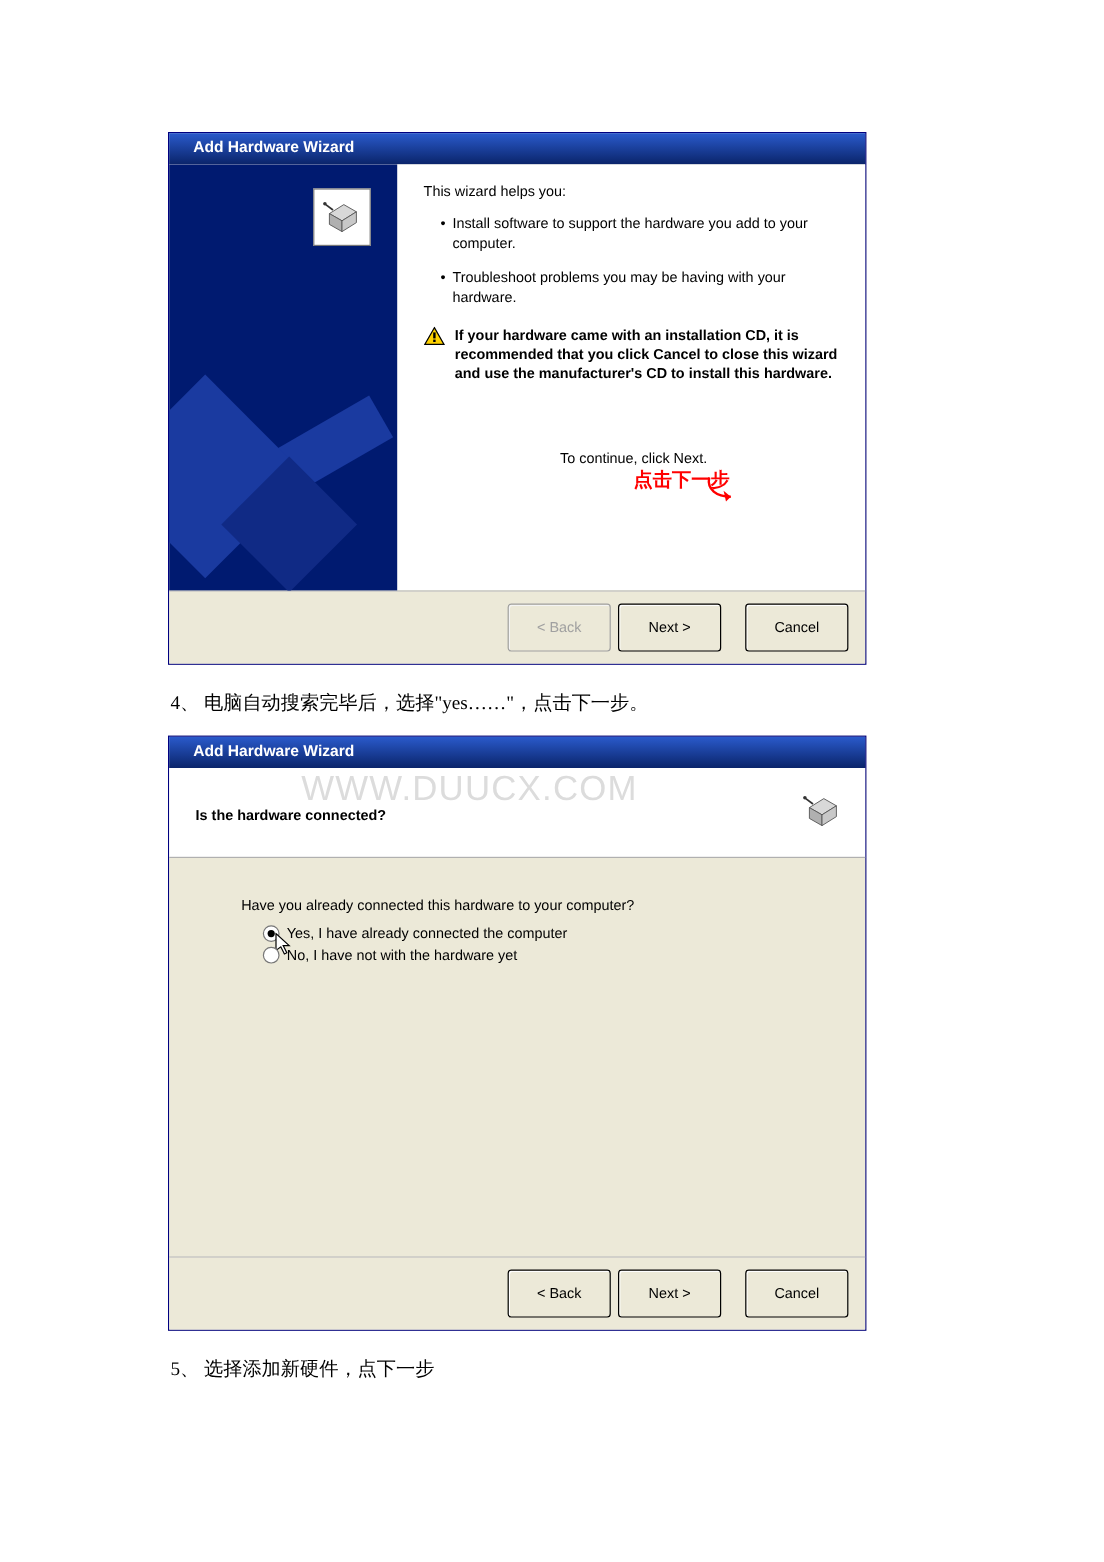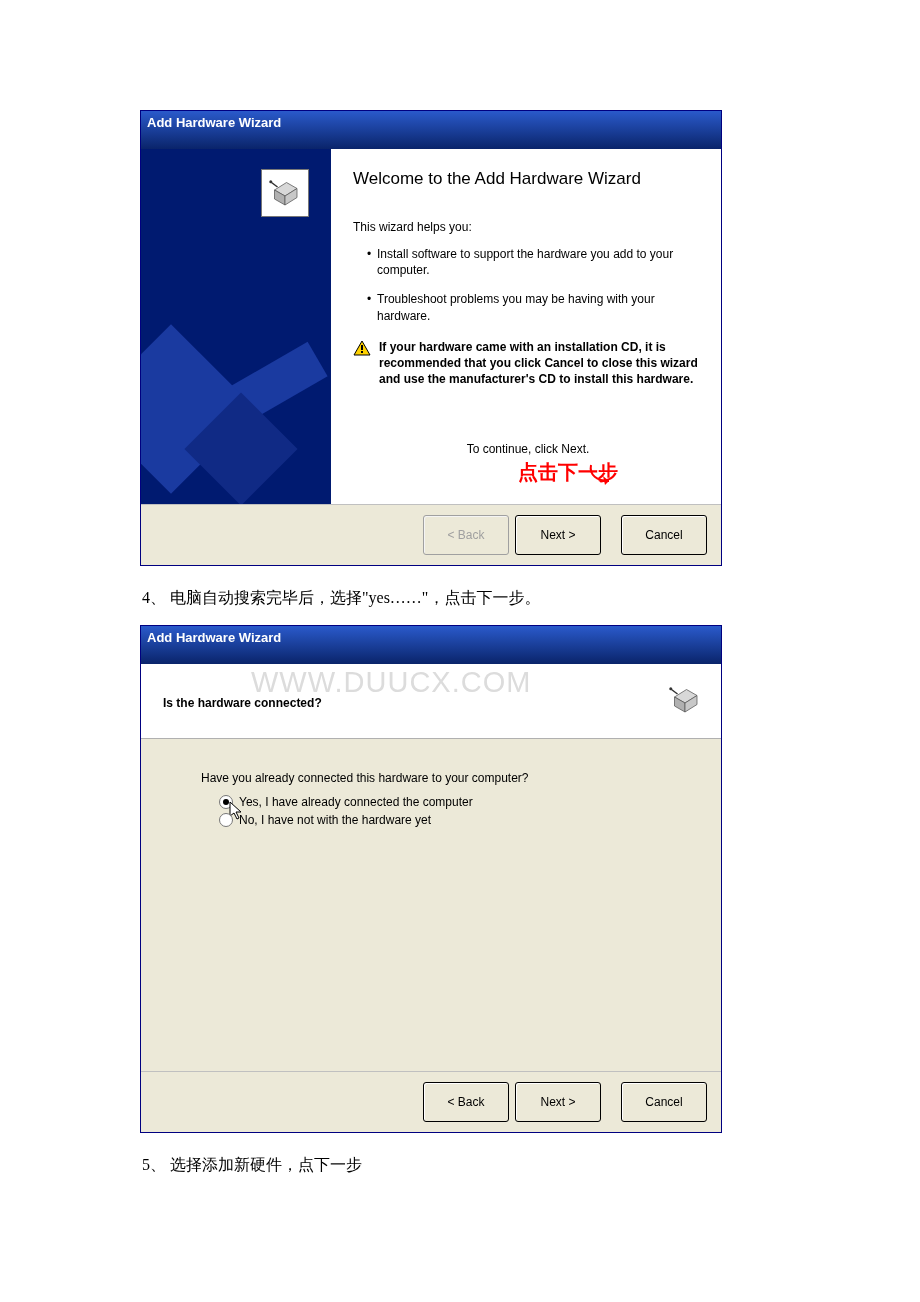--- a/index.html
+++ b/index.html
@@ -19,23 +19,23 @@
     background: #ece9d8;
     width: 580px;
     margin-bottom: 22px;
     box-shadow: 0 0 0 1px #f4f4f4 inset;
   }
   .titlebar {
     background: linear-gradient(to bottom, #2a5acb, #0a246a);
     color: #ffffff;
     font-weight: bold;
     font-size: 13px;
-    height: 38px;
+    height: 26px;
     line-height: 23px;
-    padding: 0 6px;
+    padding: 0 20px;
   }
   
   .welcome-body {
     display: flex;
     background: #ffffff;
   }
   .sidebar-img {
     width: 190px;
     height: 355px;
     background: #001a70;
@@ -100,21 +100,21 @@
     margin-top: 54px;
     display: flex;
     align-items: center;
     position: relative;
     flex-direction: column;
   }
   .continue-text { }
   .annotation-cn {
     color: #ff0000;
     font-family: SimSun, "宋体", serif;
-    font-size: 20px;
+    font-size: 16px;
     font-weight: bold;
     margin-left: 80px;
   }
   .arrow-cn {
     position: absolute;
     left: 228px;
     top: 22px;
   }
   
   .button-bar {
@@ -245,21 +245,20 @@
           <svg class="hw-icon-svg" viewBox="0 0 48 48">
             <polygon points="10,20 26,10 40,18 24,28" fill="#d8d8d8" stroke="#555" stroke-width="1"></polygon>
             <polygon points="10,20 24,28 24,40 10,32" fill="#b0b0b0" stroke="#555" stroke-width="1"></polygon>
             <polygon points="24,28 40,18 40,30 24,40" fill="#c8c8c8" stroke="#555" stroke-width="1"></polygon>
             <path d="M14 16 L6 10" stroke="#333" stroke-width="2" fill="none"></path>
             <circle cx="5" cy="9" r="2" fill="#333"></circle>
           </svg>
         </div>
       </div>
       <div class="welcome-content">
-        <div class="welcome-heading">Welcome to the Add Hardware Wizard</div>
         <div class="intro-line">This wizard helps you:</div>
         <div class="bullet-block">
           <div class="bullet-row">
             <span class="bullet-dot">•</span>
             <span>Install software to support the hardware you add to your computer.</span>
           </div>
           <div class="bullet-row">
             <span class="bullet-dot">•</span>
             <span>Troubleshoot problems you may be having with your hardware.</span>
           </div>

